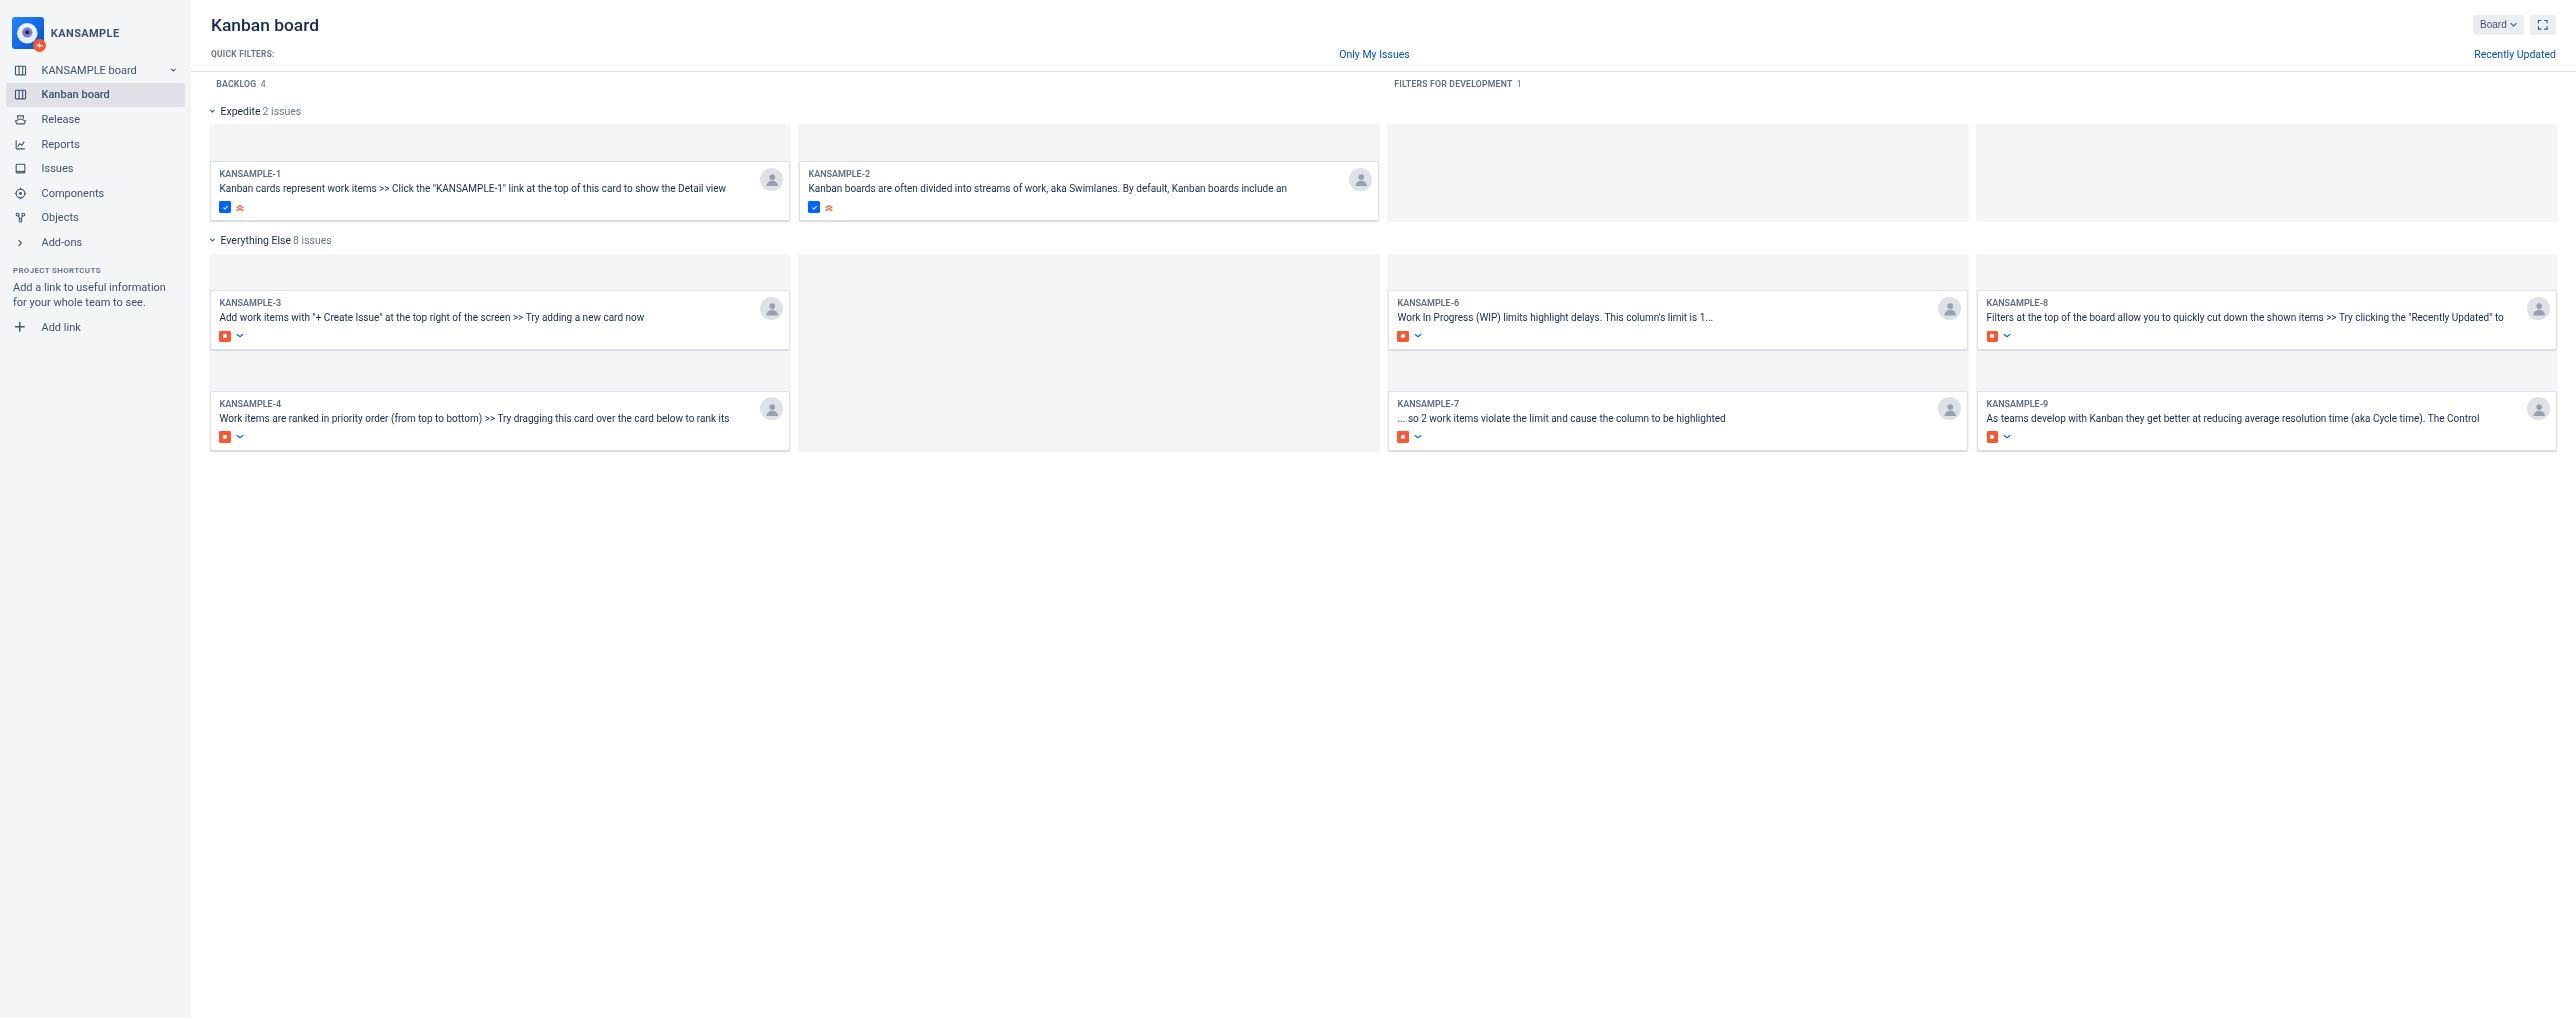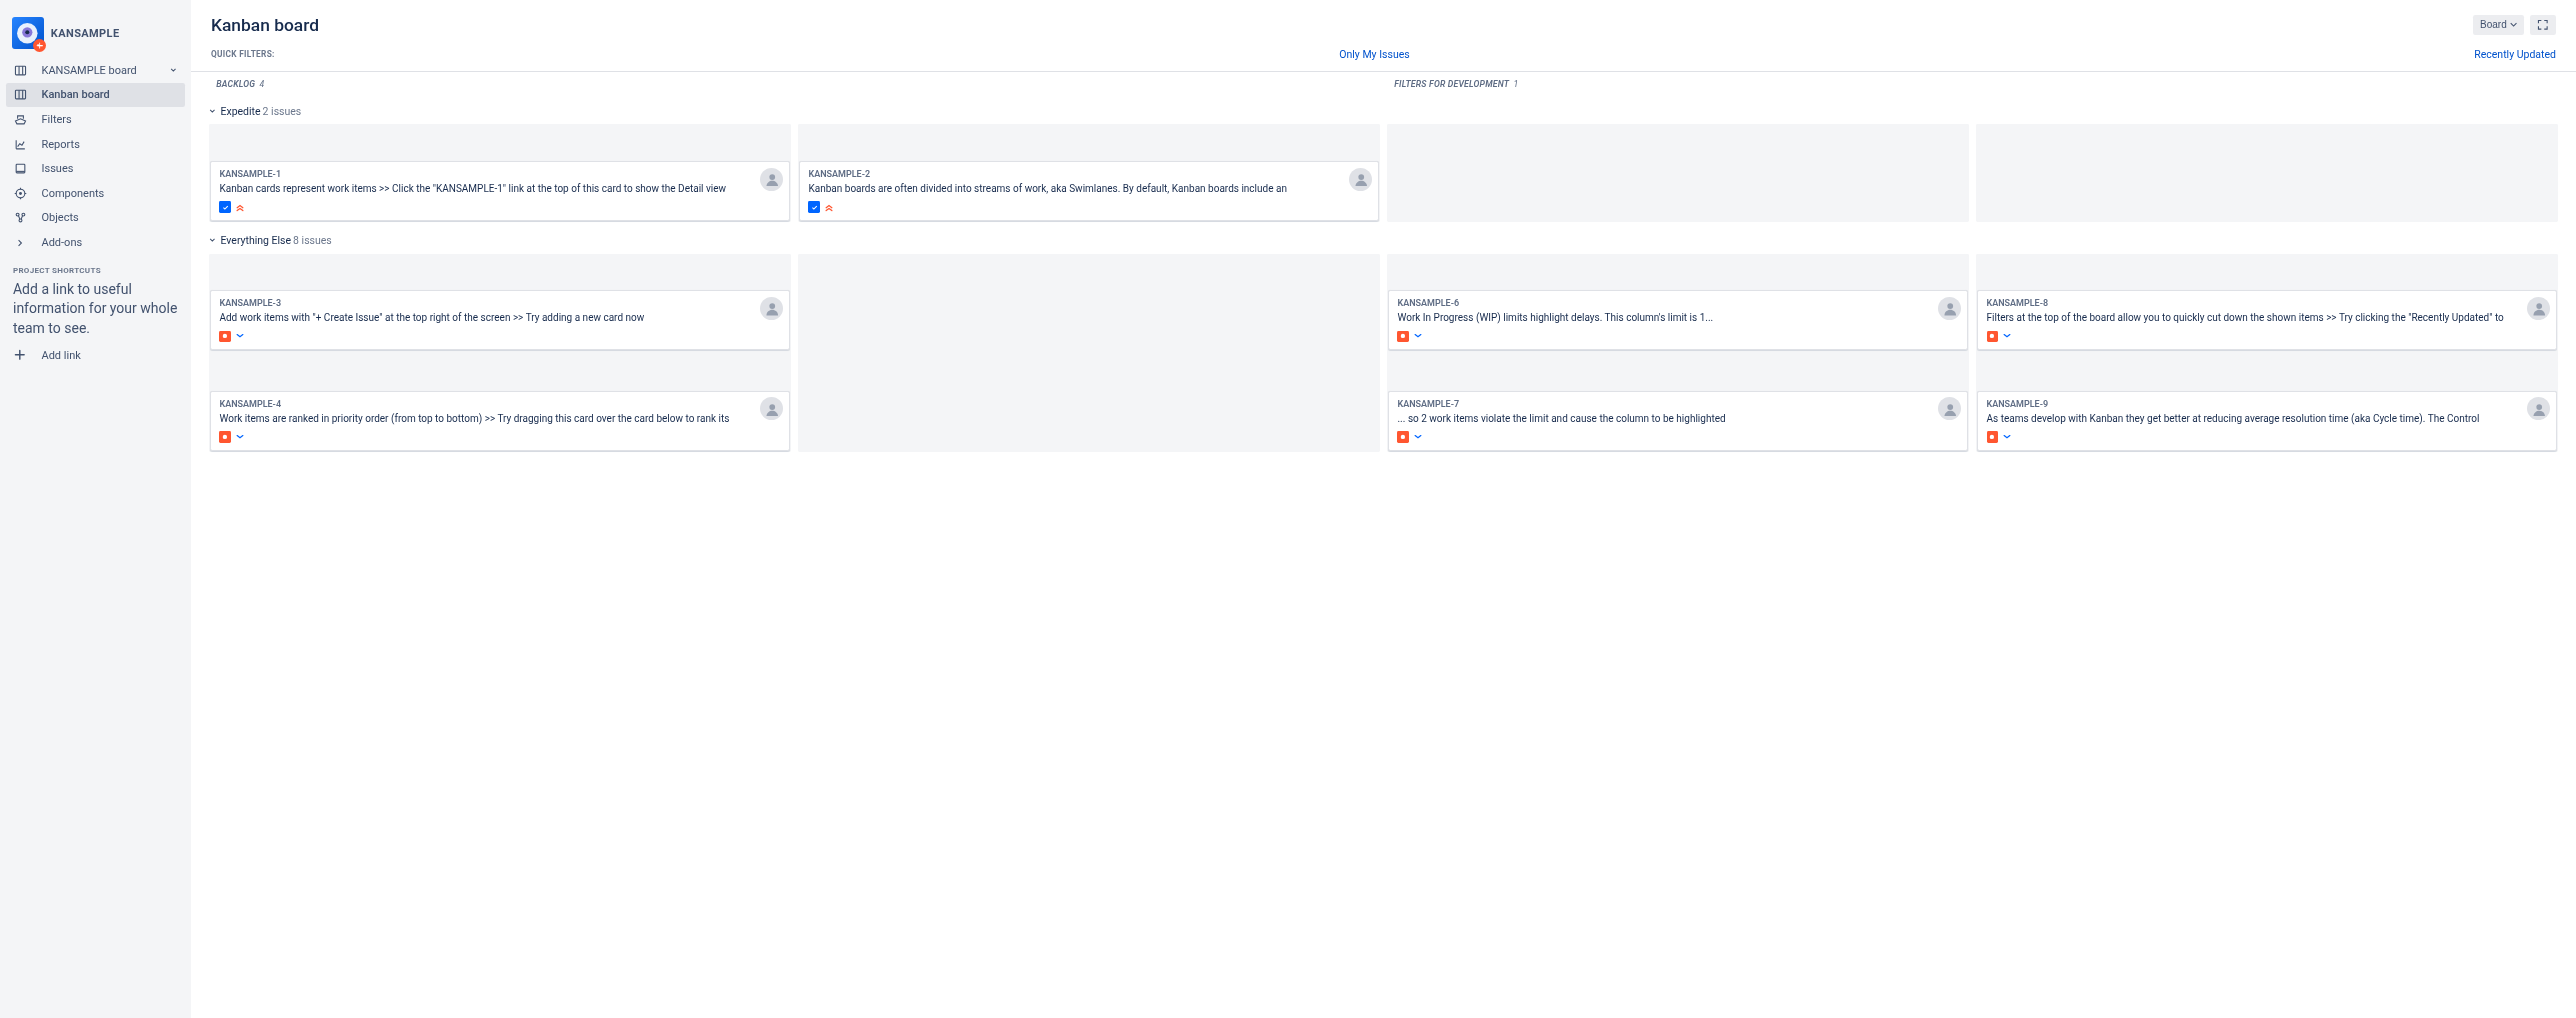--- a/index.html
+++ b/index.html
@@ -10,33 +10,33 @@
   .project-avatar { width: 32px; height: 32px; border-radius: 2.9px; background: linear-gradient(135deg,#2684ff,#0052cc); position: relative; display:flex; align-items:center; justify-content:center;}
   .project-avatar svg { width:24.6px; height:24.6px;}
   .project-avatar .badge { position:absolute; bottom:-2.9px; right:-2.9px; width:13px; height:13px; background:#ff5630; border-radius:50%; display:flex;align-items:center;justify-content:center;}
   .project-avatar .badge svg{width:7.2px;height:7.2px;}
   .project-name { font-weight: 700; font-size: 11px; letter-spacing: 0.4px; color:#42526e;}
   .nav-item { display:flex; align-items:center; gap:14px; padding:5.8px 7.2px; border-radius:2.2px; cursor:pointer; color:#42526e; font-size:11px;}
   .nav-item.selected{ background:#dfe1e6; color:#42526e; font-weight:500;}
   .nav-item .icon{ width:14.5px; display:flex; align-items:center; justify-content:center; color:#42526e;}
   .nav-item .chev{ margin-left:auto; color:#42526e;}
   .section-label{ font-size:8px; font-weight:700; color:#6b778c; letter-spacing:0.3px; padding:11.6px 7.2px 2.9px;}
-  .section-desc{ font-size:14px; color:#42526e; padding:1.4px 7.2px 4.3px; line-height:1.4;}
+  .section-desc{ font-size:11px; color:#42526e; padding:1.4px 7.2px 4.3px; line-height:1.4;}
   .main { flex:1; background:#fff; display:flex; flex-direction:column; overflow:hidden;}
   .main-header{ padding:14.5px 20px 0; }
   .title-row{ display:flex; align-items:center;}
   .page-title{ font-size:17.4px; font-weight:500; color:#172b4d;}
   .header-actions{ margin-left:auto; display:flex; gap:6px;}
   .btn{ background:#ecedf0; border:none; border-radius:2.2px; padding:4.3px 7.2px; font-size:10px; color:#42526e; cursor:pointer; display:flex; align-items:center; gap:2.9px;}
   .filters{ display:flex; gap:26px; align-items:center; padding:13px 20px 10px;justify-content:space-between;}
   .filters-label{ font-size:8.3px; font-weight:700; color:#6b778c; letter-spacing:0.3px;}
   .filter-link{ color:#0052cc; font-size:10.5px; cursor:pointer;}
   .board-wrapper{ flex:1; overflow:auto; border-top:0.7px solid #dfe1e6;}
   .columns-header{ display:flex; padding:0 8.7px; margin:0 5.8px;}
-  .col-head{ flex:1; min-width:0; margin:0 3.6px; padding:7.2px 7.2px; font-size:8.7px; font-weight:600; color:#5e6c84; letter-spacing:0.2px; display:flex; align-items:center; gap:4.3px;font-style:italic;}
+  .col-head{ flex:1; min-width:0; margin:0 3.6px; padding:7.2px 7.2px; font-size:8.7px; font-weight:600; color:#5e6c84; letter-spacing:0.2px; display:flex; align-items:center; gap:4.3px;}
   .col-head.over{ background:#de350b; color:#fff; border-radius:1.4px;}
   .col-head .count{ font-weight:400;}
   .col-head .max-badge{ margin-left:auto; background:#fff; color:#de350b; font-weight:700; font-size:7.6px; padding:0.7px 3.6px; border-radius:2.2px;}
   .col-head .release{ margin-left:auto; color:#0052cc; font-weight:400; font-size:10px; white-space:nowrap;}
   .swimlane{ padding:5.8px 8.7px 0; margin:0 5.8px;}
   .swimlane-head{ display:flex; align-items:center; gap:2px; padding:2.9px 1.4px; font-size:10.5px; color:#172b4d;}
   .swimlane-head .count{ color:#6b778c;}
   .swimlane-head .chev{ width:11.6px; height:11.6px; display:flex; align-items:center; justify-content:center; color:#42526e; cursor:pointer;}
   .lane-cols{ display:flex;}
   .lane-col{ flex:1; min-width:0; margin:3.6px; background:#f4f5f7; border-radius:1.4px; padding:0.7px; min-height:29px; display:flex; flex-direction:column; gap:4.3px;}
@@ -102,21 +102,21 @@
           </span>
           <span>Kanban board</span>
         </div>
         <div class="nav-item">
           <span class="icon">
             <svg width="13" height="13" viewBox="0 0 18 18">
               <path d="M2 11l2 4h10l2-4-7-3z" fill="none" stroke="#42526e" stroke-width="1.5"></path>
               <path d="M5 8V4h8v4" fill="none" stroke="#42526e" stroke-width="1.5"></path>
             </svg>
           </span>
-          <span>Filters</span>
+          <span>Release</span>
         </div>
         <div class="nav-item">
           <span class="icon">
             <svg width="13" height="13" viewBox="0 0 18 18">
               <path d="M3 15V3M3 15h12" stroke="#42526e" stroke-width="1.5"></path>
               <path d="M5 12l3-4 3 2 3-5" fill="none" stroke="#42526e" stroke-width="1.5"></path>
             </svg>
           </span>
           <span>Reports</span>
         </div>

